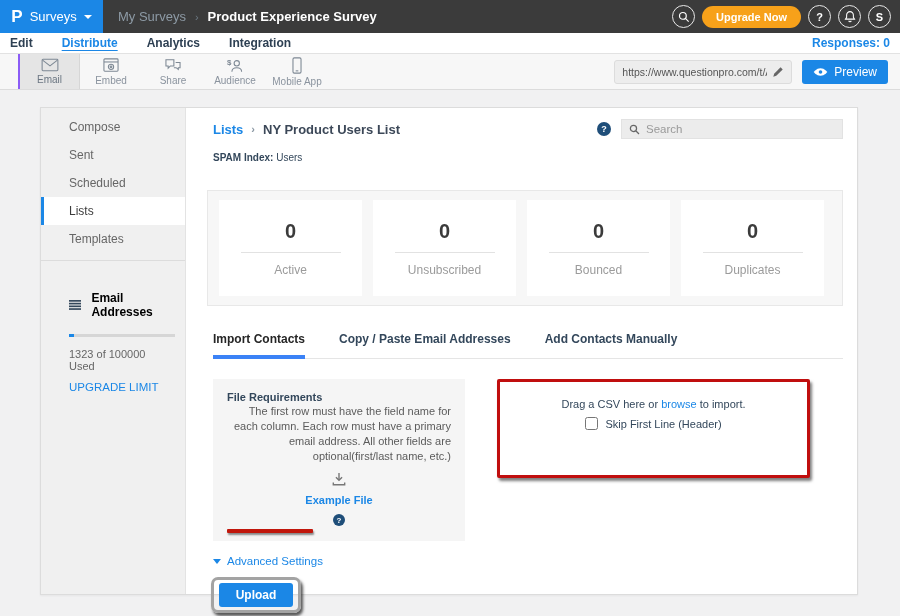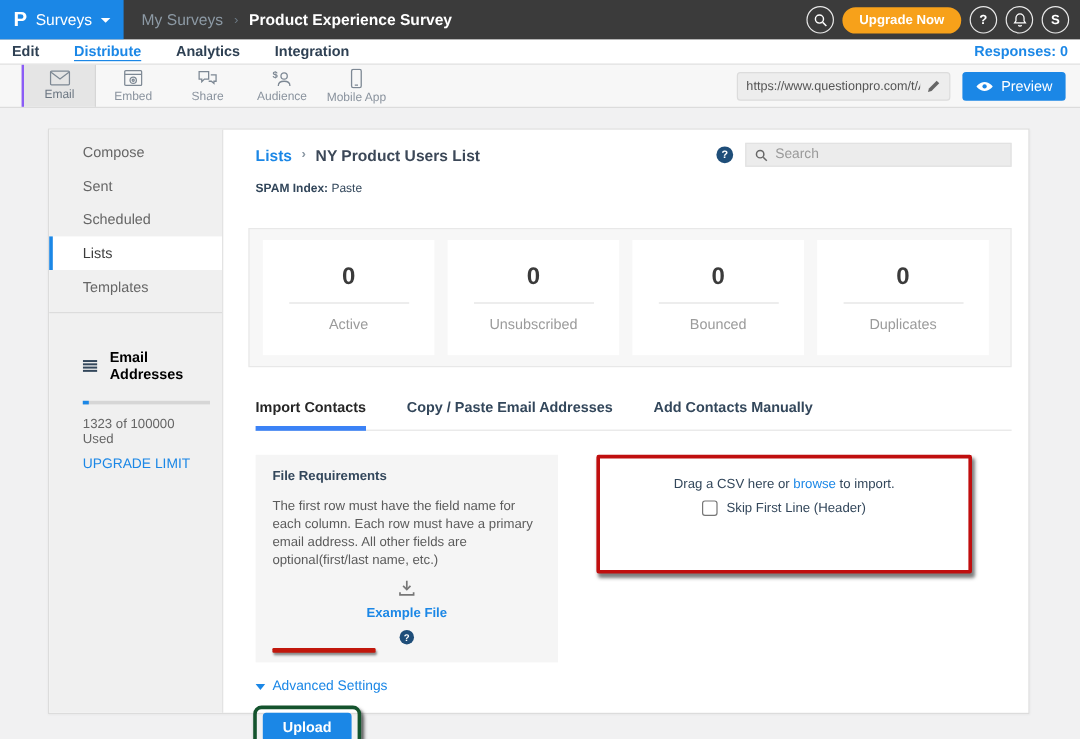--- a/index.html
+++ b/index.html
@@ -74,36 +74,36 @@
   .stat-div { width:100px; border-top:1px solid #e2e2e2; margin:9px 0 10px; }
   .stat-label { font-size:12px; color:#9b9b9b; }
 
   .tabs-row { margin-top:26px; margin-left:6px; display:flex; gap:34px; border-bottom:1px solid #e5e5e5; width:630px; }
   .tab { padding-bottom:9px; font-size:12px; font-weight:700; color:#33475b; cursor:pointer; }
   .tab.active { color:#262626; border-bottom:4px solid #3b82f6; margin-bottom:-1px; }
 
   .content-row { margin-top:20px; display:flex; }
   .filereq-box { margin-left:6px; width:252px; background:#f5f5f5; padding:12px 14px 8px; }
   .fr-title { font-size:11px; font-weight:700; color:#33475b; }
-  .fr-body { margin-top:12px; font-size:11px; line-height:1.35; color:#5b5b5b; }
+  .fr-body { margin-top:1px; font-size:11px; line-height:1.35; color:#5b5b5b;text-align:right; }
   .fr-example-row { margin-top:9px; display:flex; align-items:center; gap:8px;flex-direction:column; }
   .fr-link { font-size:11px; font-weight:700; color:#1b87e6; cursor:pointer; }
   .red-underline { width:86px; height:4px; background:#c1170c; margin-top:3px; box-shadow:1px 2px 2px rgba(0,0,0,0.45); border-radius:1px; }
 
   .dropzone { margin-left:32px; width:313px; height:99px; background:#fff; border:3px solid #c00e0e; border-radius:2px; box-shadow:2px 3px 3px rgba(20,20,20,0.55); display:flex; flex-direction:column; align-items:center; padding-top:16px; }
   .drop-text { font-size:11px; color:#33475b; }
   .browse-link { color:#1b87e6; cursor:pointer; }
   .skip-row { margin-top:7px; display:flex; align-items:center; gap:7px; font-size:11px; color:#33475b; }
   .skip-checkbox { width:13px; height:13px; cursor:pointer; }
 
   .advanced-row { margin-top:14px; margin-left:6px; display:flex; align-items:center; gap:6px; color:#1b87e6; font-size:11.5px; cursor:pointer; width:fit-content; }
   .caret-down-blue { width:0; height:0; border-left:4px solid transparent; border-right:4px solid transparent; border-top:5px solid #1b87e6; }
 
   .upload-wrap { margin-top:10px; margin-left:4px; }
-  .upload-annotation { display:inline-block; border:3px solid #14532d; border-radius:7px; padding:3px 5px; box-shadow:2px 3px 3px rgba(20,20,20,0.7); }
+  .upload-annotation { display:inline-block; border:3px solid #a3a3a3; border-radius:7px; padding:3px 5px; box-shadow:2px 3px 3px rgba(20,20,20,0.7); }
   .upload-btn { width:74px; height:24px; background:#1b87e6; border:none; border-radius:3px; color:#fff; font-size:12px; font-weight:700; cursor:pointer; font-family:"Liberation Sans",sans-serif; }
 
   svg { display:block; }
 </style>
 </head>
 <body>
 
 <div class="screen">
 
   <header class="topbar">
@@ -244,21 +244,21 @@
                 <circle cx="6.5" cy="6.5" r="4.5"></circle>
                 <line x1="10.2" y1="10.2" x2="14.5" y2="14.5"></line>
               </svg>
             <input class="search-input" type="text" placeholder="Search" style="">
           </div>
         </div>
       </div>
 
       <div class="spam-row">
         <span class="spam-label">SPAM Index:</span>
-        <span>Paste</span>
+        <span>Users</span>
       </div>
 
       <div class="stat-band">
         <div class="stat-card">
           <span class="stat-value">0</span>
           <span class="stat-div"></span>
           <span class="stat-label">Active</span>
         </div>
         <div class="stat-card">
           <span class="stat-value">0</span>

